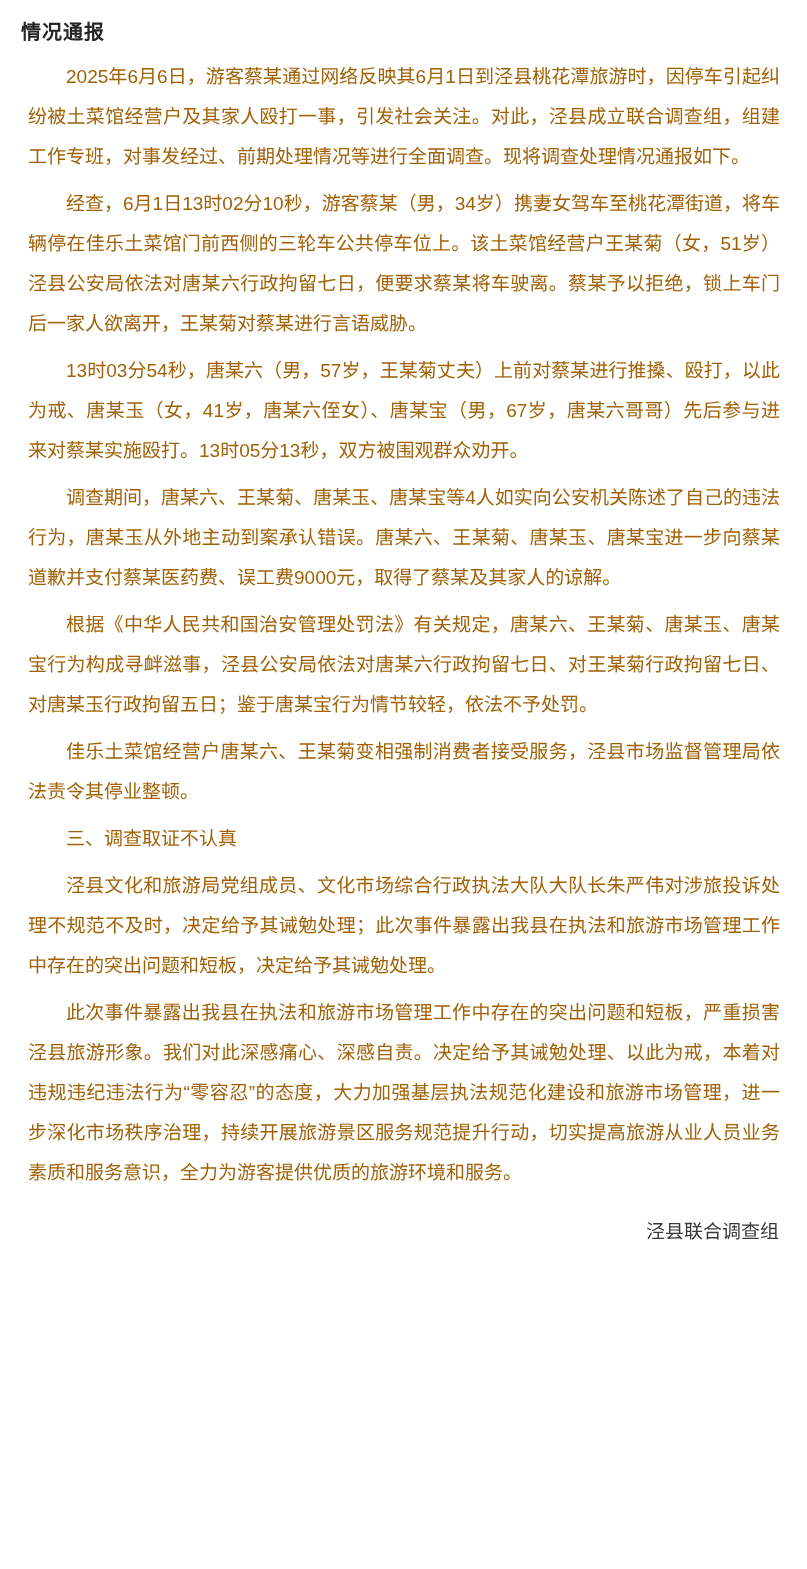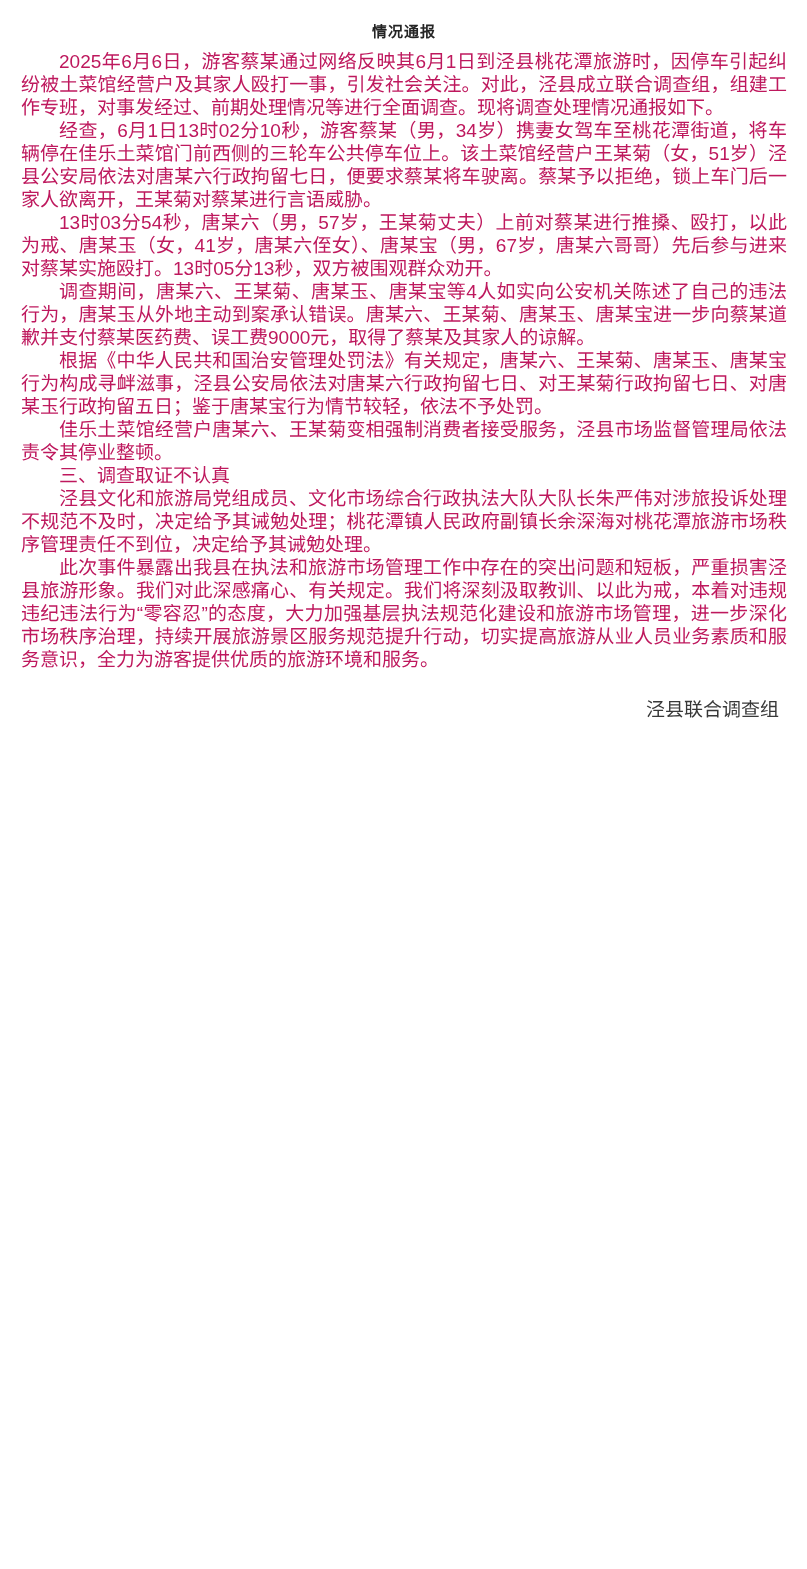--- a/index.html
+++ b/index.html
@@ -12,33 +12,32 @@
     width: 807px;
     height: 1569px;
     box-sizing: border-box;
     background: #ffffff;
     padding: 14px 20px 0 21px;
     overflow: hidden;
     font-family: "Liberation Sans", "DejaVu Sans", sans-serif;
   }
   .doc-title {
     margin: 0;
-    text-align: center;
-    font-size: 15px;
+    font-size: 20px;
     font-weight: 700;
     line-height: 36px;
     color: #252525;
     letter-spacing: 1px;
   }
   .doc-body p {
-    margin: 0;
+    margin: 7px;
     text-indent: 2em;
     font-size: 19px;
-    line-height: 23px;
-    color: #be185d;
+    line-height: 40px;
+    color: #a16207;
     text-align: justify;
     word-break: break-all;
   }
   .sig-block {
     margin-top: 20px;
     padding-right: 8px;
     text-align: right;
     font-size: 19px;
     line-height: 38.2px;
     color: #383838;
@@ -54,21 +53,21 @@
   <h1 class="doc-title">情况通报</h1>
 
   <main class="doc-body">
       <p>2025年6月6日，游客蔡某通过网络反映其6月1日到泾县桃花潭旅游时，因停车引起纠纷被土菜馆经营户及其家人殴打一事，引发社会关注。对此，泾县成立联合调查组，组建工作专班，对事发经过、前期处理情况等进行全面调查。现将调查处理情况通报如下。</p>
       <p>经查，6月1日13时02分10秒，游客蔡某（男，34岁）携妻女驾车至桃花潭街道，将车辆停在佳乐土菜馆门前西侧的三轮车公共停车位上。该土菜馆经营户王某菊（女，51岁）泾县公安局依法对唐某六行政拘留七日，便要求蔡某将车驶离。蔡某予以拒绝，锁上车门后一家人欲离开，王某菊对蔡某进行言语威胁。</p>
       <p>13时03分54秒，唐某六（男，57岁，王某菊丈夫）上前对蔡某进行推搡、殴打，以此为戒、唐某玉（女，41岁，唐某六侄女）、唐某宝（男，67岁，唐某六哥哥）先后参与进来对蔡某实施殴打。13时05分13秒，双方被围观群众劝开。</p>
       <p>调查期间，唐某六、王某菊、唐某玉、唐某宝等4人如实向公安机关陈述了自己的违法行为，唐某玉从外地主动到案承认错误。唐某六、王某菊、唐某玉、唐某宝进一步向蔡某道歉并支付蔡某医药费、误工费9000元，取得了蔡某及其家人的谅解。</p>
       <p>根据《中华人民共和国治安管理处罚法》有关规定，唐某六、王某菊、唐某玉、唐某宝行为构成寻衅滋事，泾县公安局依法对唐某六行政拘留七日、对王某菊行政拘留七日、对唐某玉行政拘留五日；鉴于唐某宝行为情节较轻，依法不予处罚。</p>
       <p>佳乐土菜馆经营户唐某六、王某菊变相强制消费者接受服务，泾县市场监督管理局依法责令其停业整顿。</p>
       <p>三、调查取证不认真</p>
-      <p>泾县文化和旅游局党组成员、文化市场综合行政执法大队大队长朱严伟对涉旅投诉处理不规范不及时，决定给予其诫勉处理；桃花潭镇人民政府副镇长余深海对桃花潭旅游市场秩序管理责任不到位，决定给予其诫勉处理。</p>
-      <p>此次事件暴露出我县在执法和旅游市场管理工作中存在的突出问题和短板，严重损害泾县旅游形象。我们对此深感痛心、有关规定。我们将深刻汲取教训、以此为戒，本着对违规违纪违法行为“零容忍”的态度，大力加强基层执法规范化建设和旅游市场管理，进一步深化市场秩序治理，持续开展旅游景区服务规范提升行动，切实提高旅游从业人员业务素质和服务意识，全力为游客提供优质的旅游环境和服务。</p>
+      <p>泾县文化和旅游局党组成员、文化市场综合行政执法大队大队长朱严伟对涉旅投诉处理不规范不及时，决定给予其诫勉处理；此次事件暴露出我县在执法和旅游市场管理工作中存在的突出问题和短板，决定给予其诫勉处理。</p>
+      <p>此次事件暴露出我县在执法和旅游市场管理工作中存在的突出问题和短板，严重损害泾县旅游形象。我们对此深感痛心、深感自责。决定给予其诫勉处理、以此为戒，本着对违规违纪违法行为“零容忍”的态度，大力加强基层执法规范化建设和旅游市场管理，进一步深化市场秩序治理，持续开展旅游景区服务规范提升行动，切实提高旅游从业人员业务素质和服务意识，全力为游客提供优质的旅游环境和服务。</p>
     </main>
 
   <div class="sig-block">
     <div>泾县联合调查组</div>
 
   </div>
 </div>
 
 </body></html>

